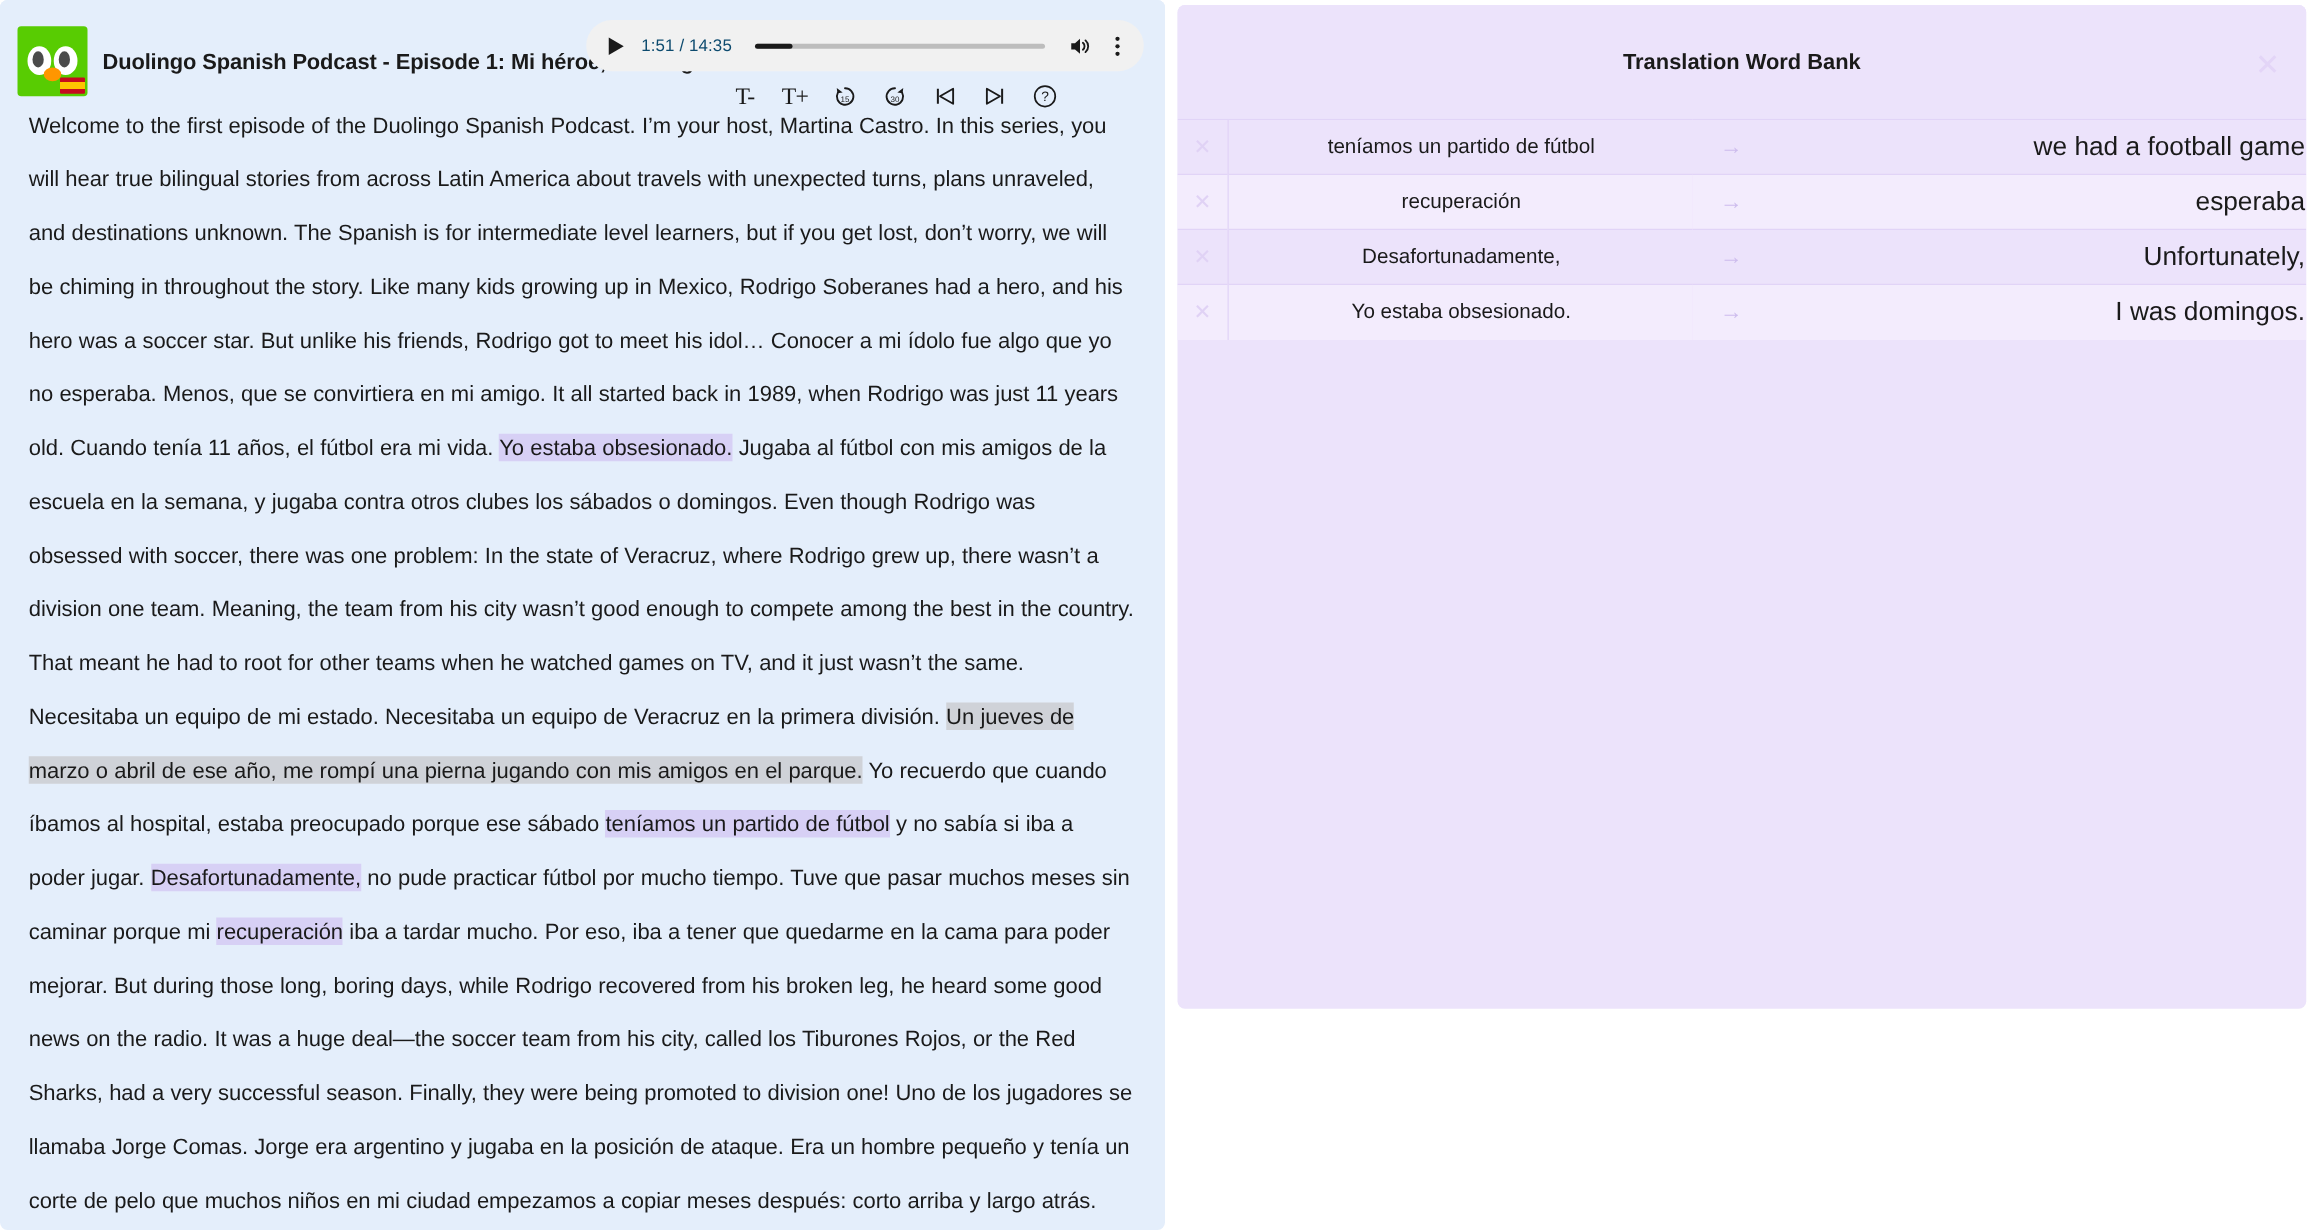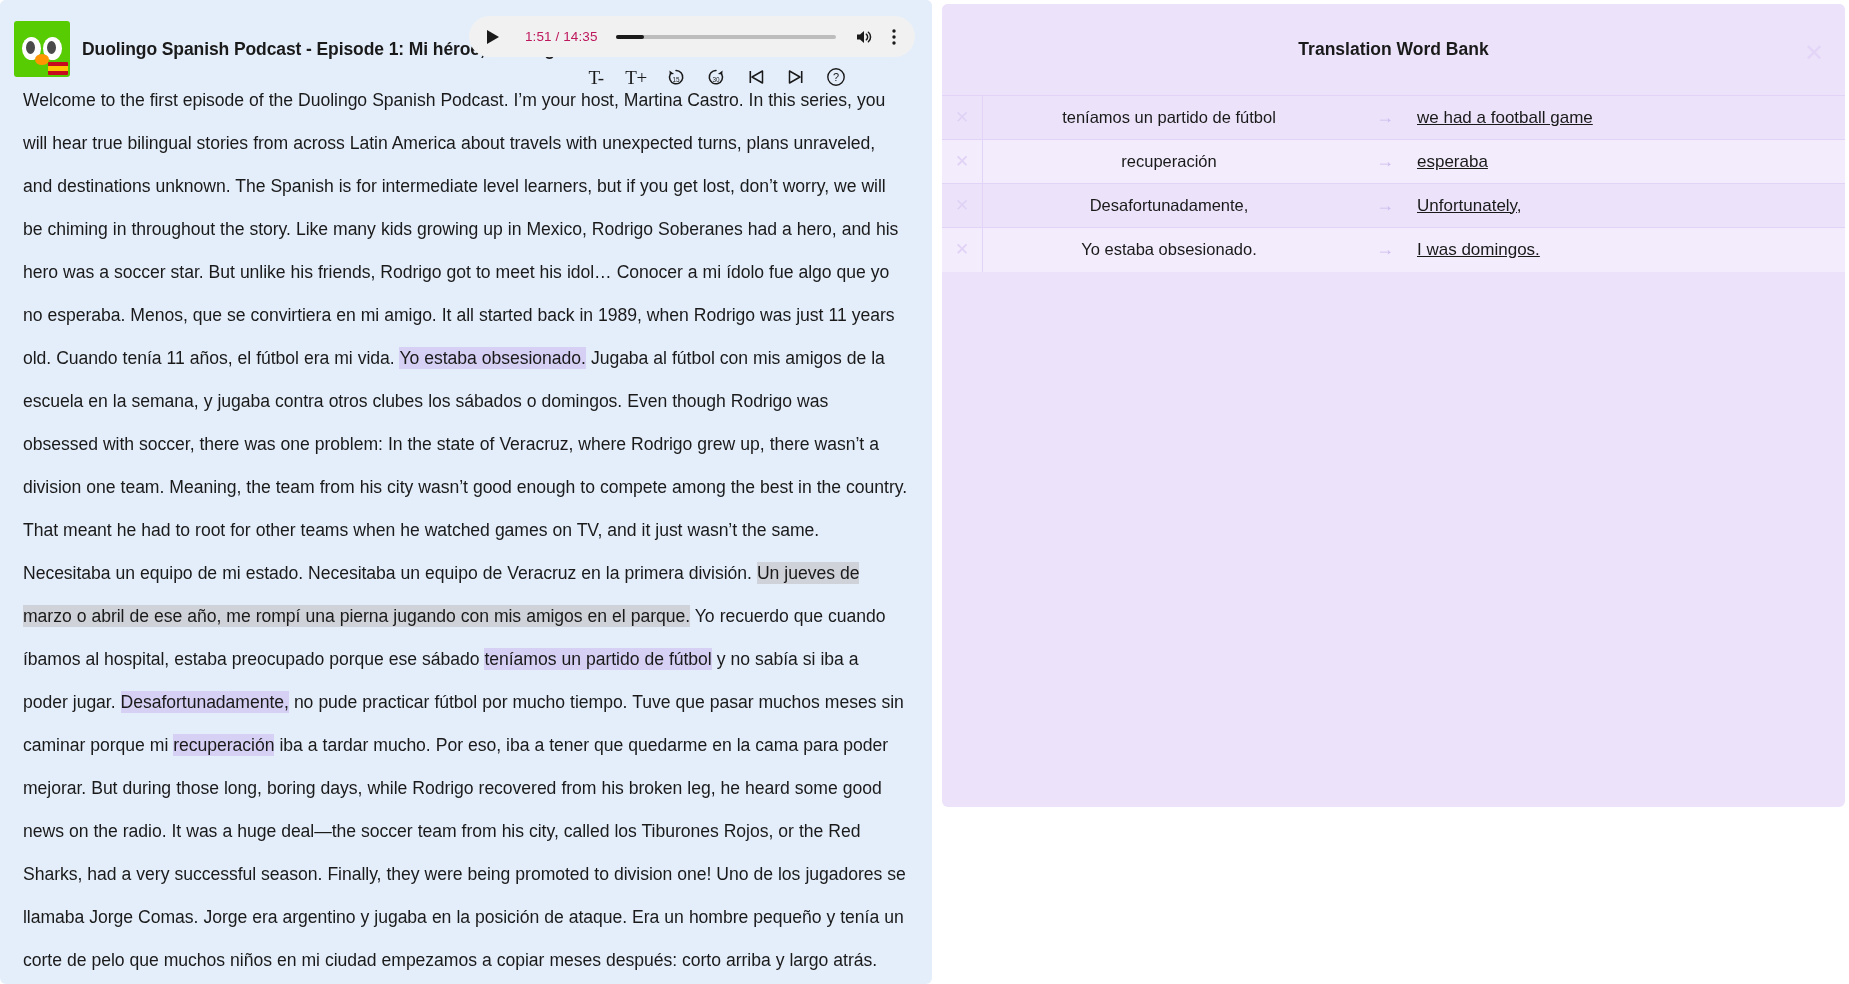--- a/index.html
+++ b/index.html
@@ -126,25 +126,24 @@
     width: 16px;
     height: 16px;
     flex: none;
     display: flex;
     align-items: center;
     justify-content: center;
   }
   .play-btn svg { display: block; }
   .time-display {
     font-size: 13.5px;
-    color: #be185d;
+    color: #0c4a6e;
     white-space: nowrap;
     flex: none;
     letter-spacing: 0.1px;
-    margin-left: 12px;
   }
   .progress-track {
     position: relative;
     flex: 1;
     height: 4px;
     background: #bdbdbd;
     border-radius: 2px;
     margin: 0 6px;
   }
   .progress-fill {
@@ -295,26 +294,25 @@
   }
   .wb-cell-arrow {
     width: 60px;
     text-align: center;
     vertical-align: middle;
     color: #cdbced;
     font-size: 18px;
     border-top: 1px solid #e1d4f7;
   }
   .wb-cell-tgt {
-    text-align: left;
+    text-align: right;
     vertical-align: middle;
-    font-size: 17px;
+    font-size: 21px;
     color: #1a1a1a;
     border-top: 1px solid #e1d4f7;
-    text-decoration: underline;
   }
 </style>
 </head>
 <body>
 
 <div id="app">
 
   <div class="reader-pane">
 
     <div class="player-header">

